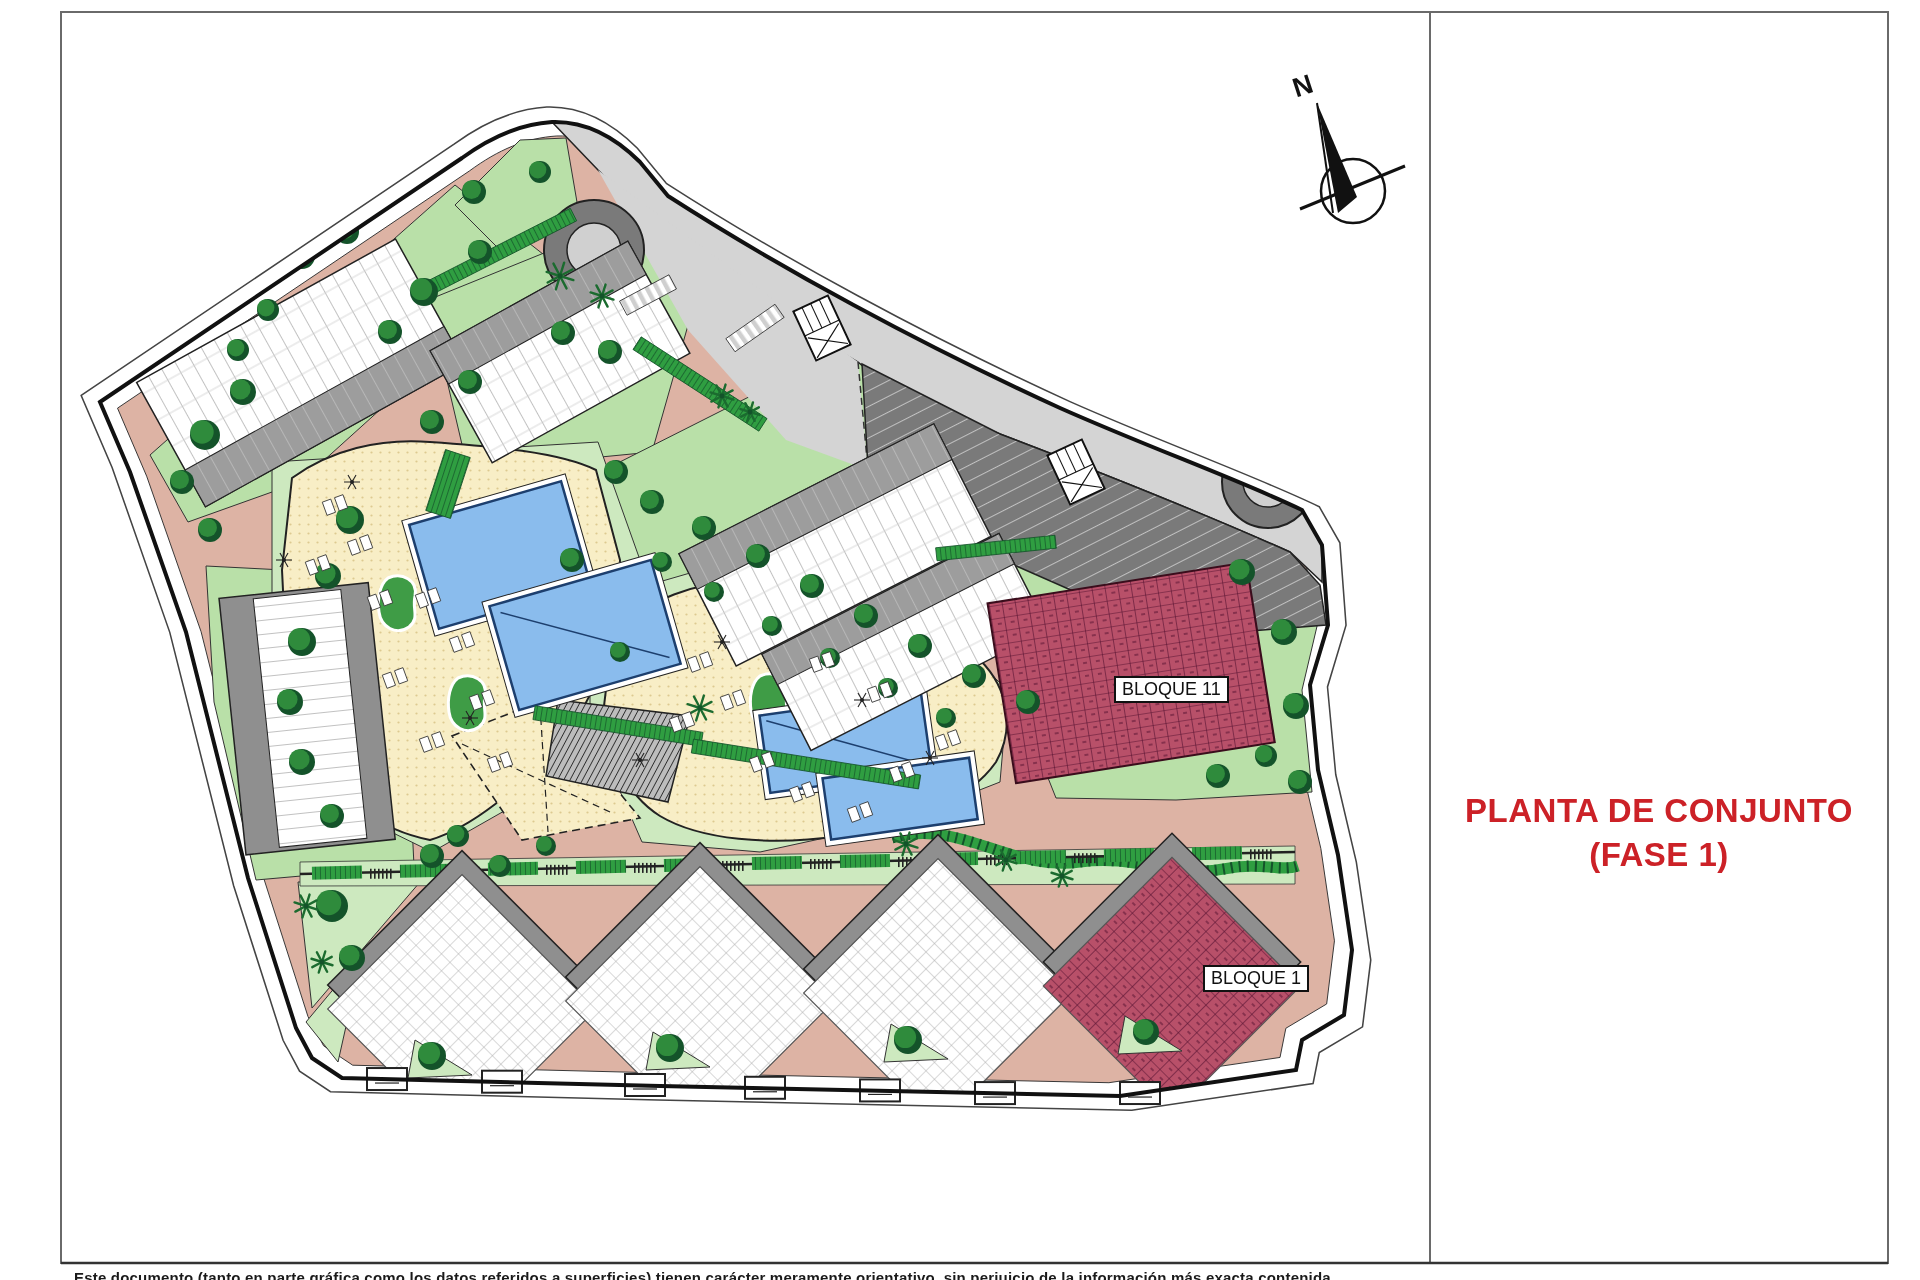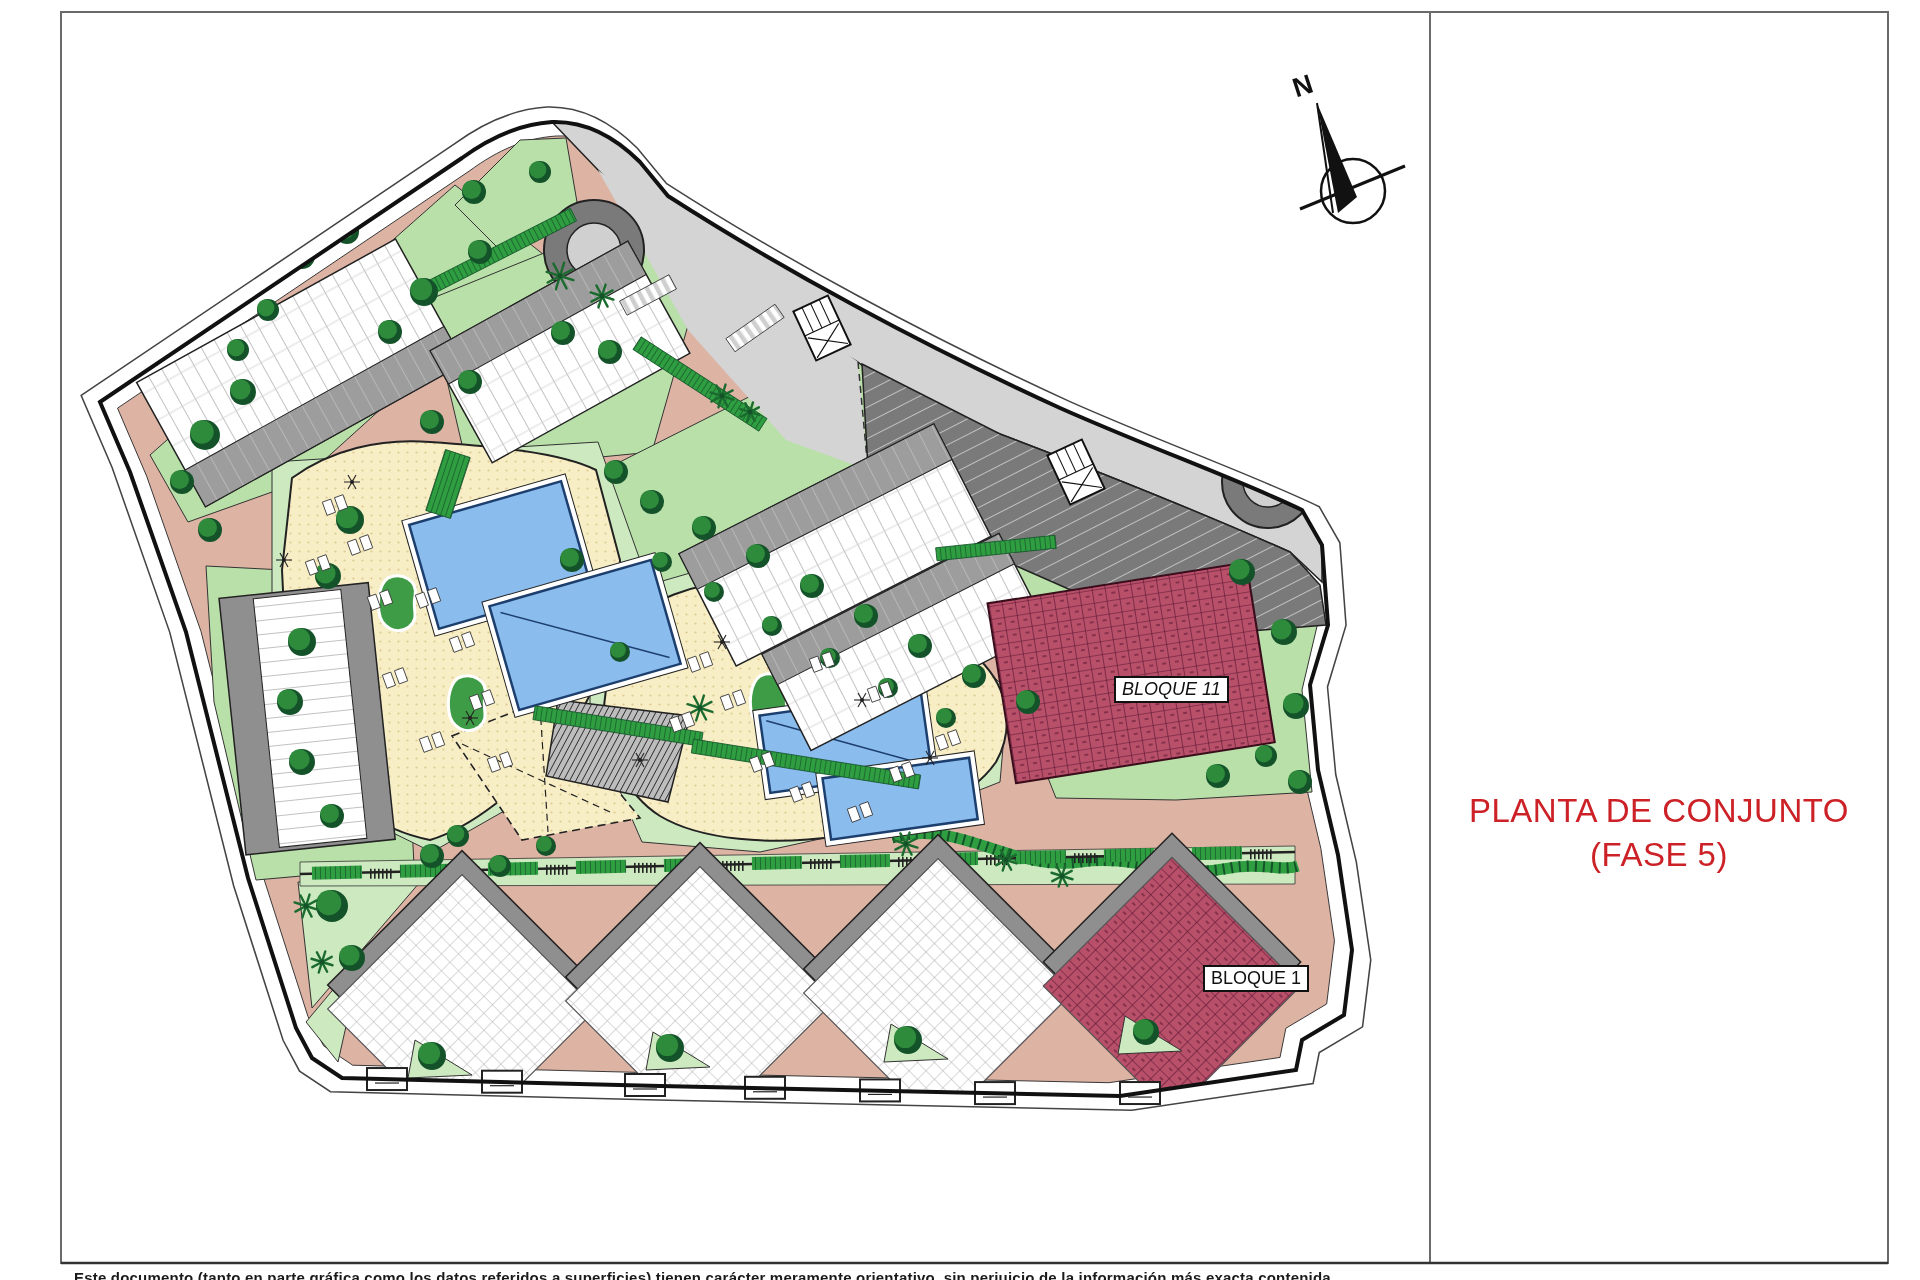--- a/index.html
+++ b/index.html
@@ -1,23 +1,23 @@
 <!DOCTYPE html>
 <html style="--path_pink: #ddb3a4; --lawn_green: #b9e0a8; --lawn_light: #cde9bf; --hedge_green: #2f9e41; --tree_dark: #14532a; --tree_light: #2f8b3c; --pool_blue: #8abced; --pool_outline: #1d3f6e; --deck_yellow: #f8eec6; --road_gray: #d4d4d4; --parking_gray: #7a7a7a; --building_gray: #8f8f8f; --block_red: #b85069; --title_red: #cc2127;"><head>
 <meta charset="utf-8">
 <style>
   html,body{margin:0;padding:0;background:#fff;}
   #page{position:relative;width:1920px;height:1280px;background:#fff;overflow:hidden;
         font-family:"Liberation Sans",sans-serif;}
   svg text{font-family:"Liberation Sans",sans-serif;}
   .title-block{position:absolute;left:1432px;top:789px;width:454px;text-align:center;
-    font-weight:normal;font-size:33px;line-height:1.32;letter-spacing:.5px;color:var(--title_red,#cc2127);}
+    font-weight:bold;font-size:33px;line-height:1.32;letter-spacing:.5px;color:var(--title_red,#cc2127);}
   .bloque-label{position:absolute;background:#fff;border:2px solid #111;color:#111;
     font-size:18px;line-height:23px;padding:0 6px;white-space:nowrap;}
-  #bloque11-label{left:1114px;top:676px;font-style:italic;}
+  #bloque11-label{left:1114px;top:676px;}
   #bloque1-label{left:1174px;top:965px;margin-left:29px;}
   .disclaimer{position:absolute;left:74px;top:1269px;font-size:15px;font-weight:bold;
     color:#1a1a1a;white-space:nowrap;letter-spacing:.2px;}
 </style>
 </head>
 <body>
 
 <div id="page">
 
   <svg id="plan" width="1920" height="1280" viewBox="0 0 1920 1280">
@@ -698,20 +698,20 @@
       <line x1="1300" y1="209" x2="1405" y2="166" stroke="#111" stroke-width="3"></line>
       <polygon points="1317,103 1357,197 1338,213" fill="#111"></polygon>
       <line x1="1317" y1="103" x2="1333" y2="213" stroke="#111" stroke-width="2"></line>
       <text x="1294" y="96" font-size="27" font-weight="bold" fill="#111" transform="rotate(-18 1300 90)">N</text>
     </g>
   </svg>
 
   
   <div class="title-block">
     <div>PLANTA DE CONJUNTO</div>
-    <div>(FASE 5)</div>
+    <div>(FASE 1)</div>
   </div>
 
   <div id="bloque11-label" class="bloque-label">BLOQUE 11</div>
   <div id="bloque1-label" class="bloque-label">BLOQUE 1</div>
 
   <div class="disclaimer">Este documento (tanto en parte gráfica como los datos referidos a superficies) tienen carácter meramente orientativo, sin perjuicio de la información más exacta contenida</div>
 </div>
 
 </body></html>

